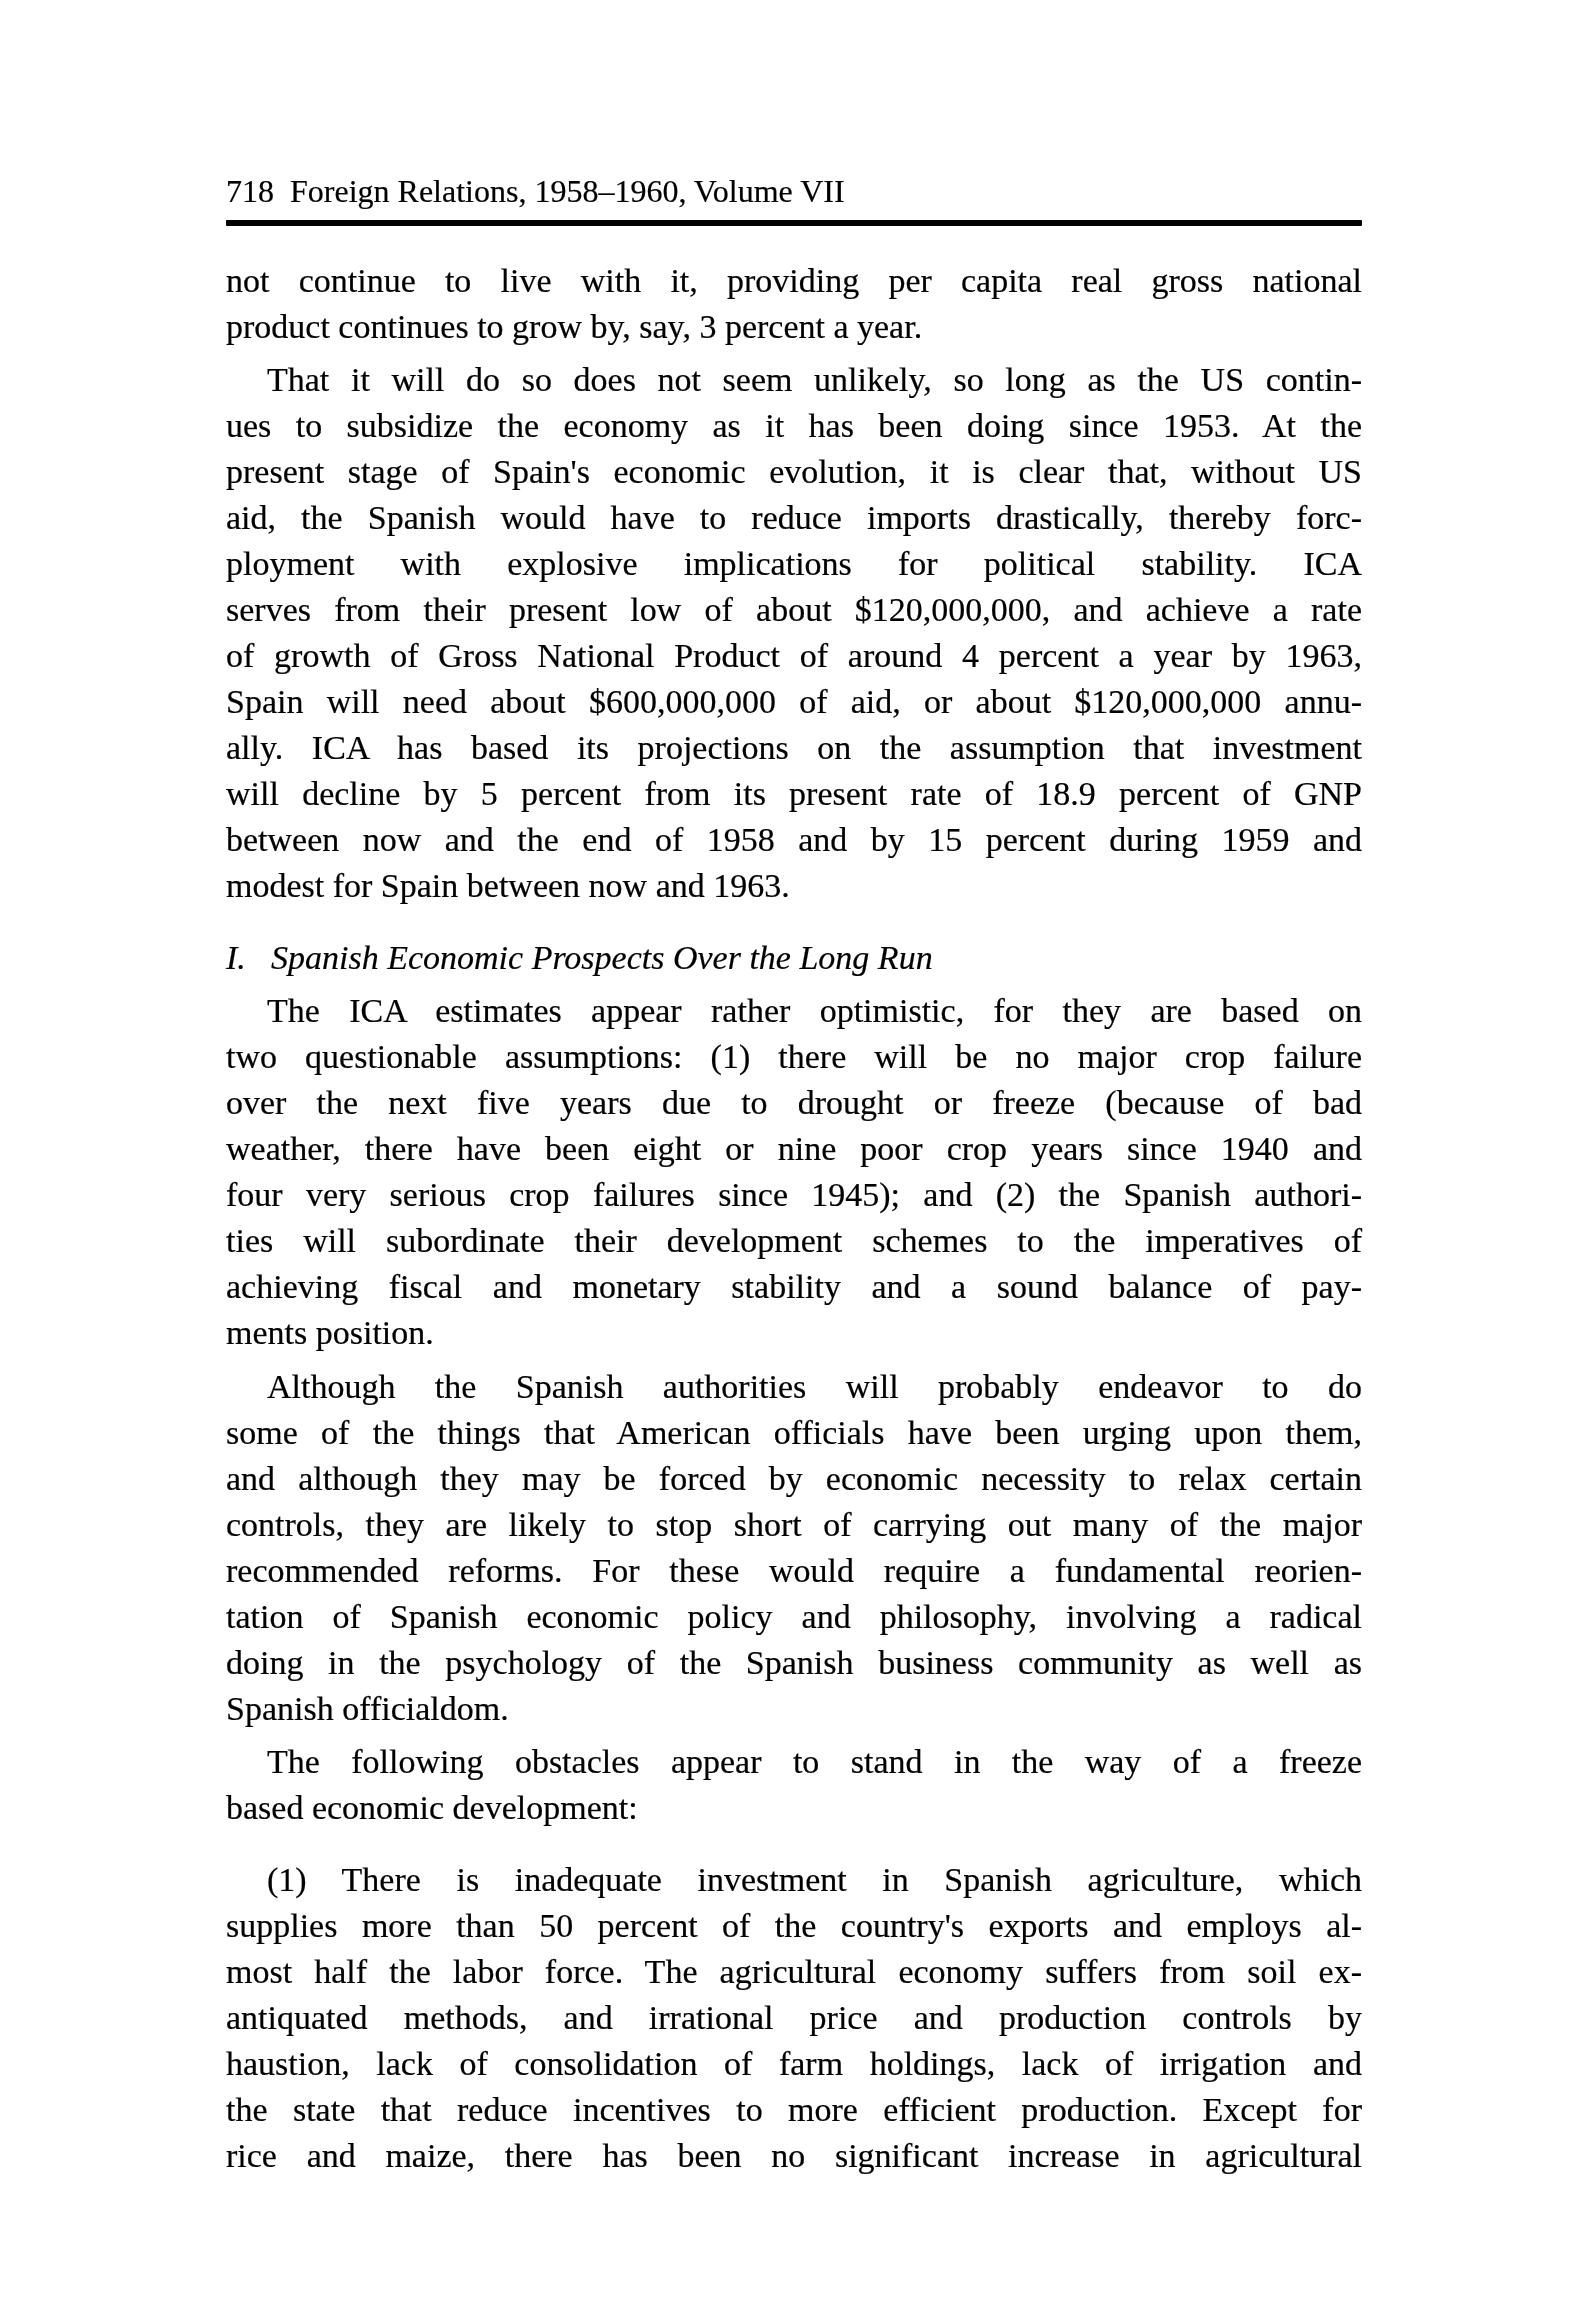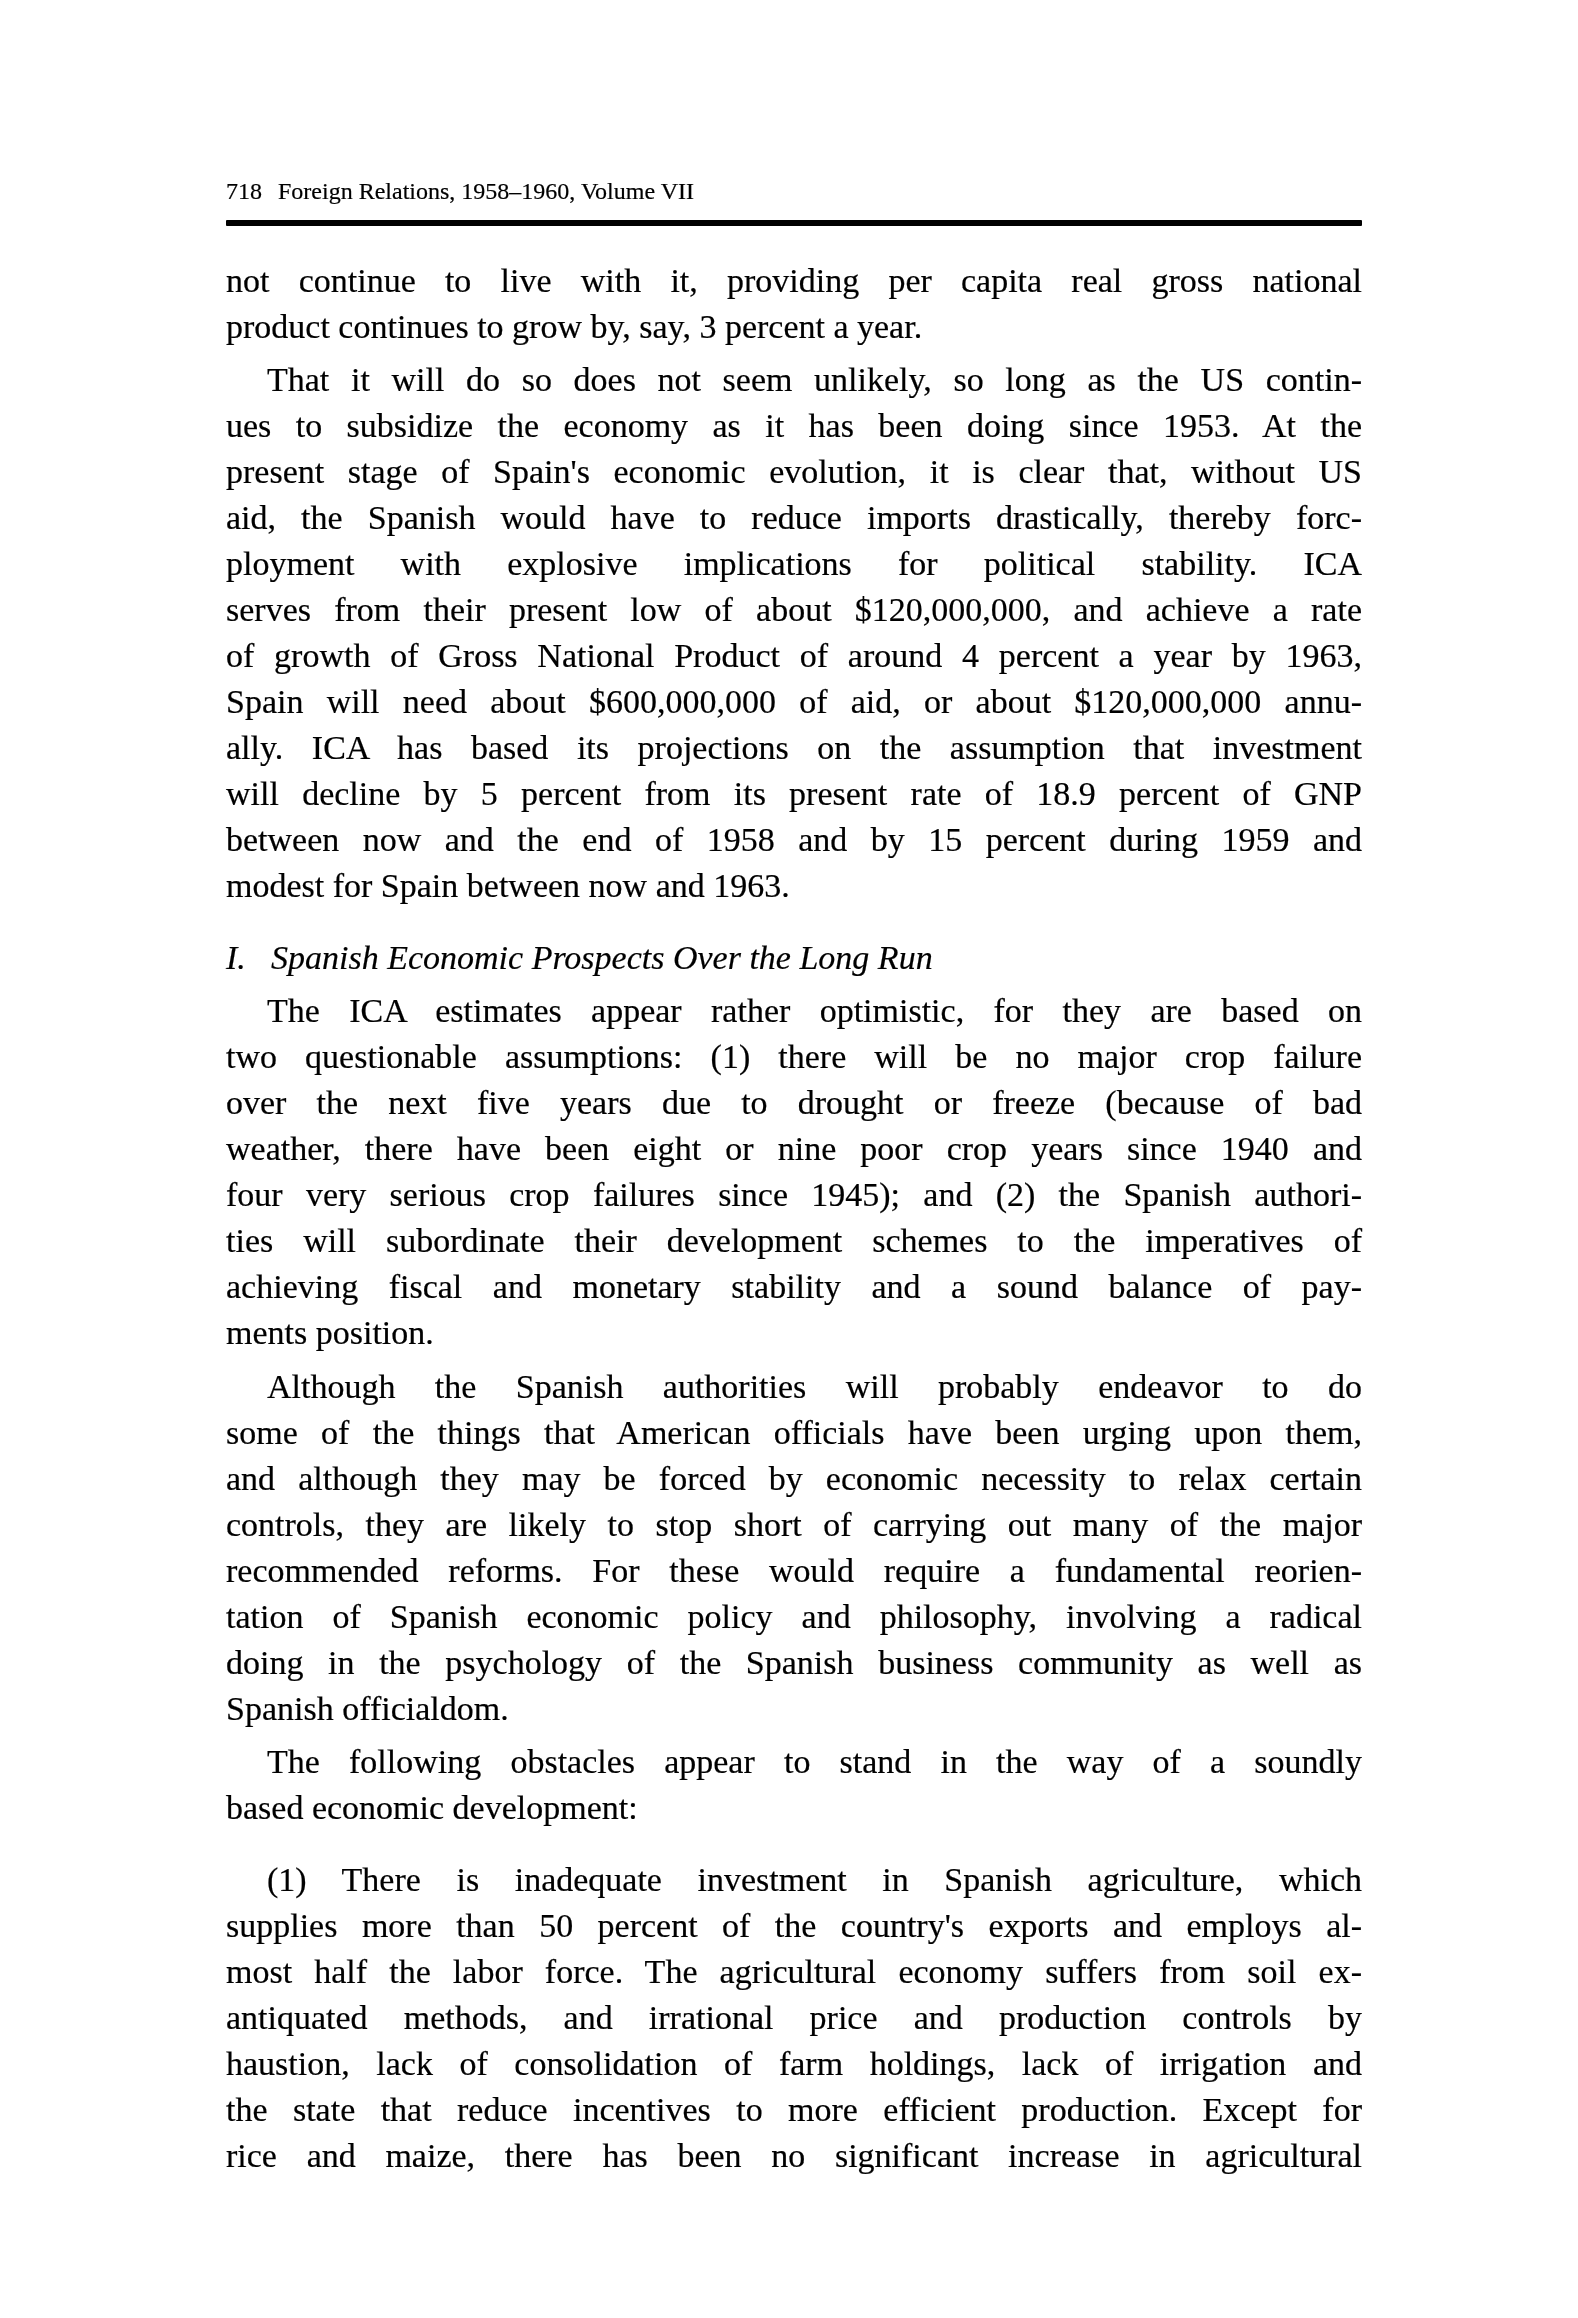--- a/index.html
+++ b/index.html
@@ -19,21 +19,21 @@
     position: absolute;
     inset: 0;
     background: #ffffff;
   }
   
   .page * {
     -webkit-text-stroke: 0.2px #000;
   }
   .running-header {
     margin: 173px 217px 0 226px;
-    font-size: 24px;
+    font-size: 32px;
     line-height: 37px;
     white-space: nowrap;
   }
   .running-header .pagenum {
     display: inline-block;
   }
   .running-header .htitle {
     display: inline-block;
     margin-left: 16px;
   }
@@ -121,21 +121,21 @@
         <div class="line indent">Although the Spanish authorities will probably endeavor to do</div>
         <div class="line">some of the things that American officials have been urging upon them,</div>
         <div class="line">and although they may be forced by economic necessity to relax certain</div>
         <div class="line">controls, they are likely to stop short of carrying out many of the major</div>
         <div class="line">recommended reforms. For these would require a fundamental reorien-</div>
         <div class="line">tation of Spanish economic policy and philosophy, involving a radical</div>
         <div class="line">doing in the psychology of the Spanish business community as well as</div>
         <div class="line end">Spanish officialdom.</div>
       </div>
       <div class="para">
-        <div class="line indent">The following obstacles appear to stand in the way of a soundly</div>
+        <div class="line indent">The following obstacles appear to stand in the way of a freeze</div>
         <div class="line end">based economic development:</div>
       </div>
       <div class="para spaced">
         <div class="line indent">(1) There is inadequate investment in Spanish agriculture, which</div>
         <div class="line">supplies more than 50 percent of the country's exports and employs al-</div>
         <div class="line">most half the labor force. The agricultural economy suffers from soil ex-</div>
         <div class="line">antiquated methods, and irrational price and production controls by</div>
         <div class="line">haustion, lack of consolidation of farm holdings, lack of irrigation and</div>
         <div class="line">the state that reduce incentives to more efficient production. Except for</div>
         <div class="line">rice and maize, there has been no significant increase in agricultural</div>

